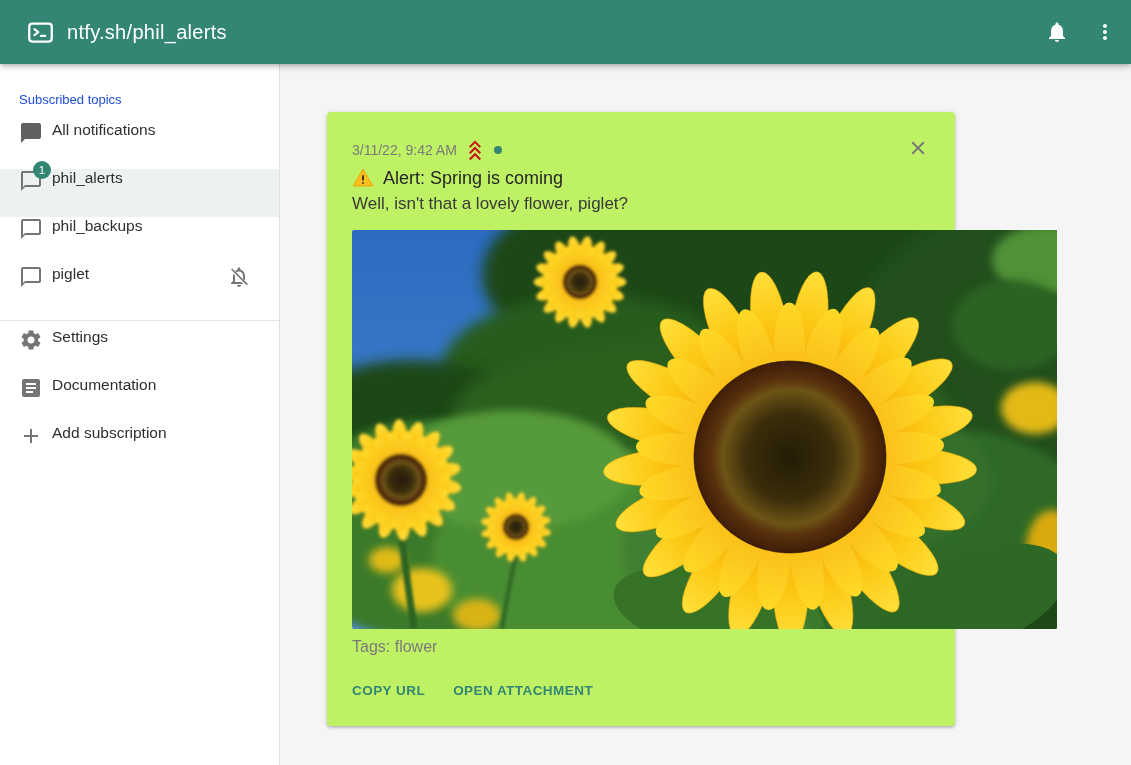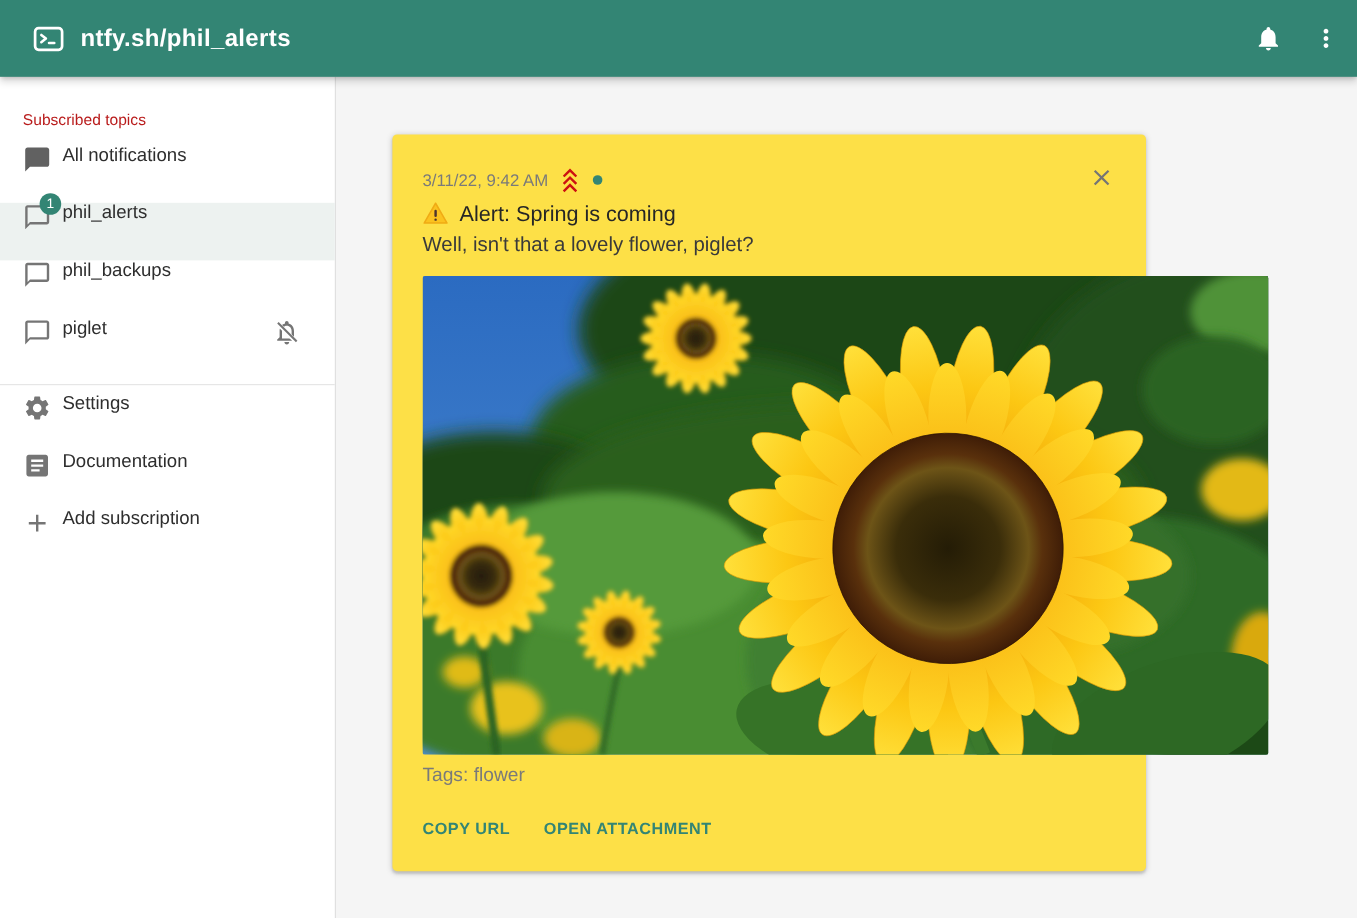--- a/index.html
+++ b/index.html
@@ -6,43 +6,43 @@
   html,body { width:1131px; height:765px; overflow:hidden; background:#f5f5f5;
               font-family:"Liberation Sans", sans-serif; }
   :root { --teal:#338574; }
 
   
   .app-bar { position:relative; z-index:20; display:flex; align-items:center;
              height:64px; background:var(--teal); color:#fff;
              padding:0 14px 0 27px;
              box-shadow:0 2px 4px -1px rgba(0,0,0,.2), 0 4px 6px 0 rgba(0,0,0,.14); }
   .logo { width:27px; height:27px; flex:none; }
-  .app-title { font-size:20px; font-weight:700; margin-left:13px; letter-spacing:.3px; }
+  .app-title { font-size:20px; font-weight:400; margin-left:13px; letter-spacing:.3px; }
   .icon-btn { background:none; border:none; cursor:pointer; padding:0;
               width:24px; height:24px; flex:none; }
   .bell-btn { margin-left:auto; margin-right:24px; }
 
   
   .shell { display:flex; height:701px; }
   .sidebar { width:280px; flex:none; background:#fff; border-right:1px solid #e0e0e0;
              padding-top:12px; }
-  .caption { margin:16px 0 14px 19px; font-size:13px; color:#b91c1c; }
+  .caption { margin:16px 0 14px 19px; font-size:13px; color:#1d4ed8; }
   .nav-item { position:relative; display:flex; align-items:flex-start; height:48px;
               padding:0 16px 0 19px; font-size:15.5px; color:#2e2e2e; cursor:pointer; }
   .nav-item.selected { background:#edf2f0; }
   .nicon { position:relative; width:24px; height:24px; margin-right:9px; flex:none; }
   .badge { position:absolute; top:-8px; right:-8px; min-width:18px; height:18px;
            border-radius:9px; background:var(--teal); color:#fff; font-size:11.5px;
            display:flex; align-items:center; justify-content:center; padding:0 4px; }
   .mute { width:24px; height:24px; margin-left:auto; margin-right:12px; flex:none; }
   .divider { border:none; border-top:1px solid #e6e6e6; margin:7px 0; }
 
   
   .main { flex:1; position:relative; background:#f5f5f5; overflow:hidden; }
-  .card { position:relative; width:628px; margin:48px 0 0 47px; background:#fde047;
+  .card { position:relative; width:628px; margin:48px 0 0 47px; background:#bef264;
           border-radius:4px; padding:26px 25px 28px;
           box-shadow:0 1px 5px rgba(0,0,0,.18), 0 2px 2px rgba(0,0,0,.12); }
   .close { position:absolute; top:25px; right:26px; width:22px; height:22px;
            background:none; border:none; cursor:pointer; padding:0; }
   .meta { display:flex; align-items:center; font-size:14px; color:#7a7a7a; }
   .prio { width:24px; height:24px; margin-left:6px; flex:none; }
   .dot { width:8px; height:8px; border-radius:50%; background:var(--teal); margin-left:7px; }
   .ntitle { margin-top:5px; font-size:18px; font-weight:400; color:#262626;
             display:flex; align-items:center; }
   .warn { width:22px; height:22px; margin-right:9px; flex:none; }

